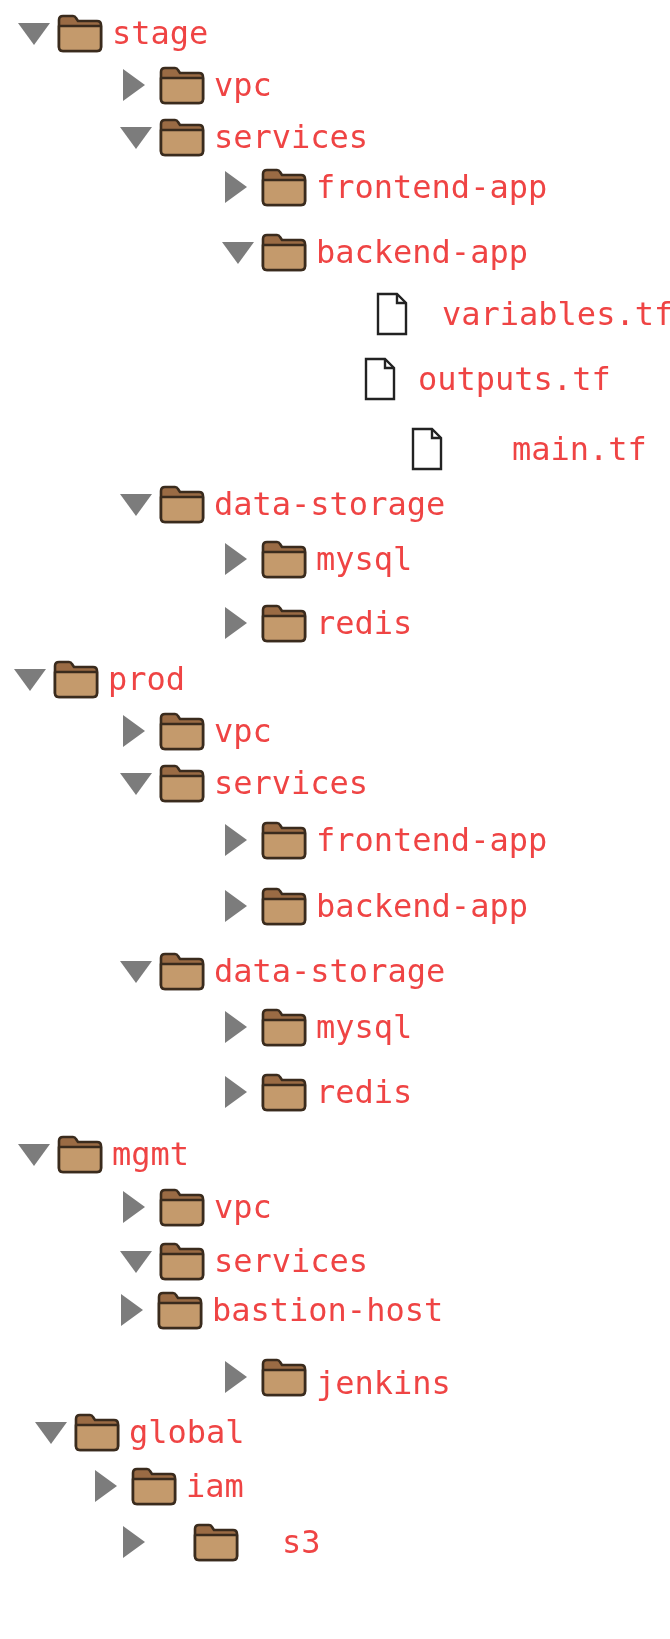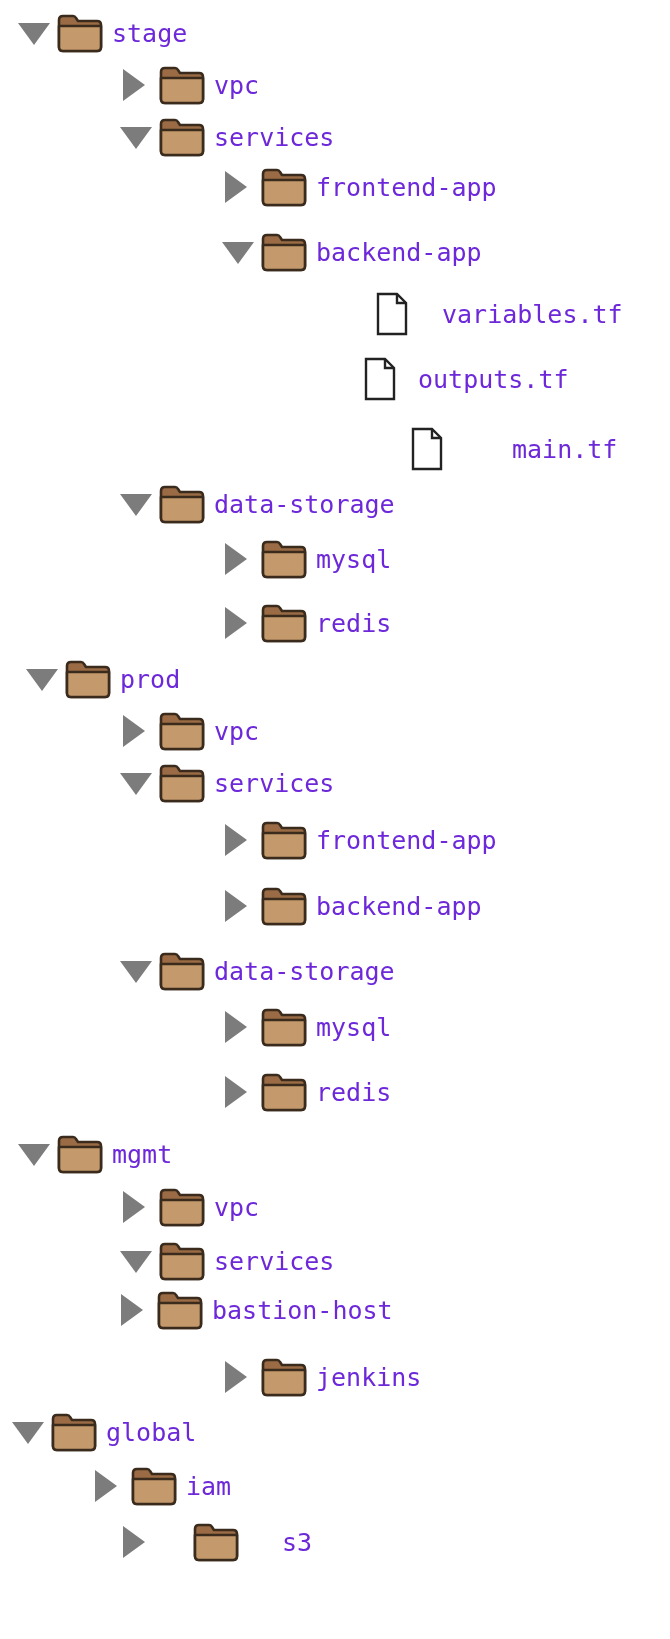--- a/index.html
+++ b/index.html
@@ -76,23 +76,23 @@
     position: absolute;
     left: 2px;
     top: 50%;
   }
   .folder-svg { margin-top: -21px; }
   .file-svg   { margin-top: -23px; }
 
   
   .label {
     font-family: "DejaVu Sans Mono", "Liberation Mono", monospace;
-    font-size: 25px;
+    font-size: 32px;
     font-weight: 500;
-    color: #6d28d9;
+    color: #ef4444;
     letter-spacing: 0px;
     line-height: 1;
     padding-left: 6px;
     -webkit-font-smoothing: antialiased;
   }
 </style>
 </head>
 <body style="background: rgb(255, 255, 255);">
 
 <div id="tree">
@@ -199,21 +199,21 @@
     <div class="row" style="top: 601px; padding-left: 218px;">
       <span class="tw right"></span>
       <span class="icon">
         <svg class="folder-svg" width="48" height="42" viewBox="0 0 48 42" xmlns="http://www.w3.org/2000/svg">
           <path d="M3 8 Q3 4 7 4 L17 4 Q19 4 20 6 L22 9 L41 9 Q45 9 45 13 L45 35 Q45 39 41 39 L7 39 Q3 39 3 35 Z" fill="#9a6b44" stroke="#3a2b1d" stroke-width="2.6" stroke-linejoin="round"></path>
           <path d="M3 14 L45 14 L45 35 Q45 39 41 39 L7 39 Q3 39 3 35 Z" fill="#c49a6c" stroke="#3a2b1d" stroke-width="2.6" stroke-linejoin="round"></path>
         </svg>
       </span>
       <span class="label">redis</span>
     </div>
-    <div class="row" style="top: 657px; padding-left: 22px;">
+    <div class="row" style="top: 657px; padding-left: 10px;">
       <span class="tw down"></span>
       <span class="icon">
         <svg class="folder-svg" width="48" height="42" viewBox="0 0 48 42" xmlns="http://www.w3.org/2000/svg">
           <path d="M3 8 Q3 4 7 4 L17 4 Q19 4 20 6 L22 9 L41 9 Q45 9 45 13 L45 35 Q45 39 41 39 L7 39 Q3 39 3 35 Z" fill="#9a6b44" stroke="#3a2b1d" stroke-width="2.6" stroke-linejoin="round"></path>
           <path d="M3 14 L45 14 L45 35 Q45 39 41 39 L7 39 Q3 39 3 35 Z" fill="#c49a6c" stroke="#3a2b1d" stroke-width="2.6" stroke-linejoin="round"></path>
         </svg>
       </span>
       <span class="label">prod</span>
     </div>
     <div class="row" style="top: 709px; padding-left: 116px;">
@@ -319,31 +319,31 @@
     <div class="row" style="top: 1288px; padding-left: 114px;">
       <span class="tw right"></span>
       <span class="icon">
         <svg class="folder-svg" width="48" height="42" viewBox="0 0 48 42" xmlns="http://www.w3.org/2000/svg">
           <path d="M3 8 Q3 4 7 4 L17 4 Q19 4 20 6 L22 9 L41 9 Q45 9 45 13 L45 35 Q45 39 41 39 L7 39 Q3 39 3 35 Z" fill="#9a6b44" stroke="#3a2b1d" stroke-width="2.6" stroke-linejoin="round"></path>
           <path d="M3 14 L45 14 L45 35 Q45 39 41 39 L7 39 Q3 39 3 35 Z" fill="#c49a6c" stroke="#3a2b1d" stroke-width="2.6" stroke-linejoin="round"></path>
         </svg>
       </span>
       <span class="label">bastion-host</span>
     </div>
-    <div class="row" style="top: 1355px; padding-left: 218px;">
+    <div class="row" style="top: 1355px; padding-left: 218px; align-items: flex-end;">
       <span class="tw right"></span>
       <span class="icon">
         <svg class="folder-svg" width="48" height="42" viewBox="0 0 48 42" xmlns="http://www.w3.org/2000/svg">
           <path d="M3 8 Q3 4 7 4 L17 4 Q19 4 20 6 L22 9 L41 9 Q45 9 45 13 L45 35 Q45 39 41 39 L7 39 Q3 39 3 35 Z" fill="#9a6b44" stroke="#3a2b1d" stroke-width="2.6" stroke-linejoin="round"></path>
           <path d="M3 14 L45 14 L45 35 Q45 39 41 39 L7 39 Q3 39 3 35 Z" fill="#c49a6c" stroke="#3a2b1d" stroke-width="2.6" stroke-linejoin="round"></path>
         </svg>
       </span>
       <span class="label">jenkins</span>
     </div>
-    <div class="row" style="top: 1410px; padding-left: 8px;">
+    <div class="row" style="top: 1410px; padding-left: 31px;">
       <span class="tw down"></span>
       <span class="icon">
         <svg class="folder-svg" width="48" height="42" viewBox="0 0 48 42" xmlns="http://www.w3.org/2000/svg">
           <path d="M3 8 Q3 4 7 4 L17 4 Q19 4 20 6 L22 9 L41 9 Q45 9 45 13 L45 35 Q45 39 41 39 L7 39 Q3 39 3 35 Z" fill="#9a6b44" stroke="#3a2b1d" stroke-width="2.6" stroke-linejoin="round"></path>
           <path d="M3 14 L45 14 L45 35 Q45 39 41 39 L7 39 Q3 39 3 35 Z" fill="#c49a6c" stroke="#3a2b1d" stroke-width="2.6" stroke-linejoin="round"></path>
         </svg>
       </span>
       <span class="label">global</span>
     </div>
     <div class="row" style="top: 1464px; padding-left: 88px;">

